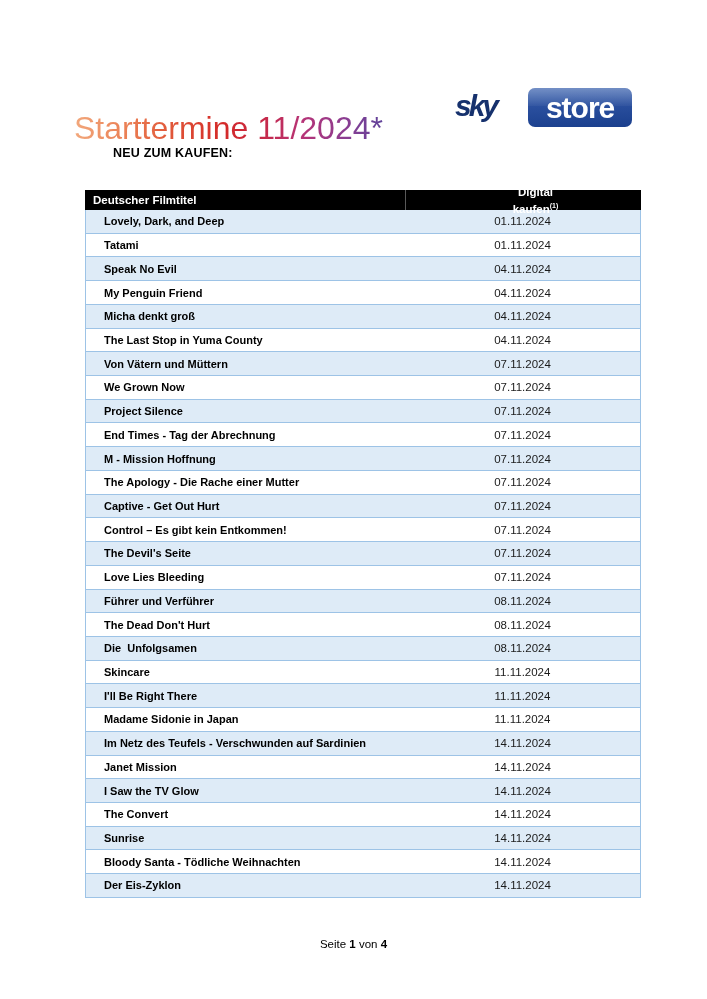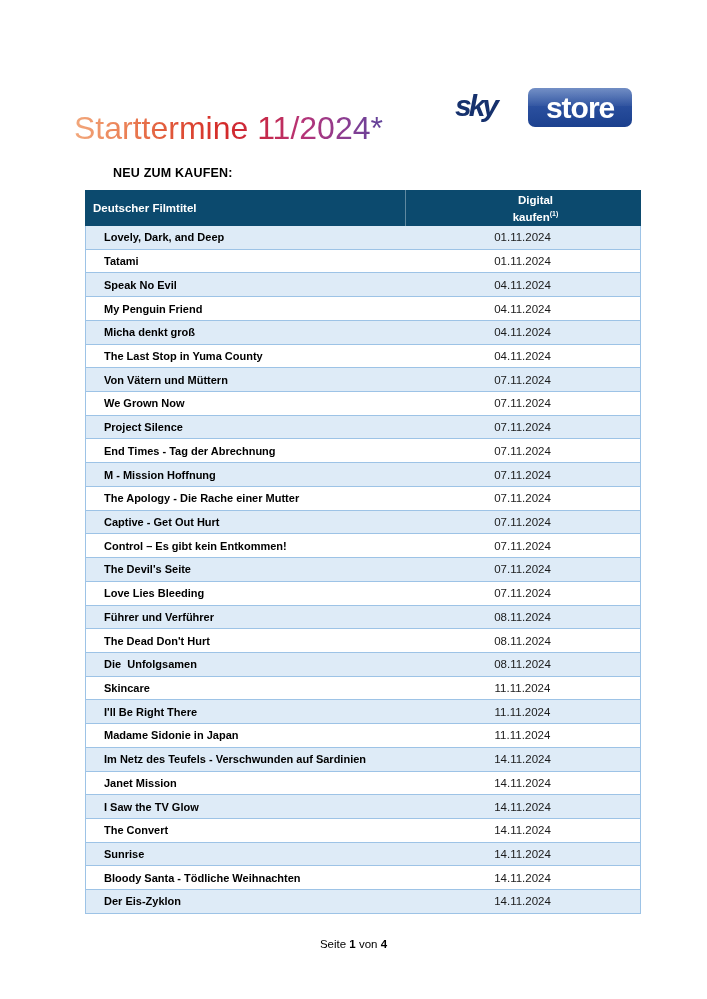--- a/index.html
+++ b/index.html
@@ -76,41 +76,41 @@
     color: #ffffff;
     font-size: 30px;
     font-weight: bold;
     letter-spacing: -1px;
     line-height: 30px;
   }
 
   
   .section-heading {
     position: absolute;
-    top: 166px;
+    top: 146px;
     left: 85px;
     font-size: 12.5px;
     font-weight: bold;
     letter-spacing: 0.2px;
     color: #000;
     padding-left: 28px;
   }
 
   
   .film-table {
     position: absolute;
     top: 190px;
     left: 85px;
     width: 556px;
   }
   .thead {
     display: flex;
-    background: #0c4a6e;
+    background: #000000;
     color: #ffffff;
-    height: 36px;
+    height: 20px;
     font-weight: bold;
     font-size: 11.5px;
   }
   .th-title {
     width: 320px;
     display: flex;
     align-items: center;
     padding-left: 8px;
   }
   .th-buy {

